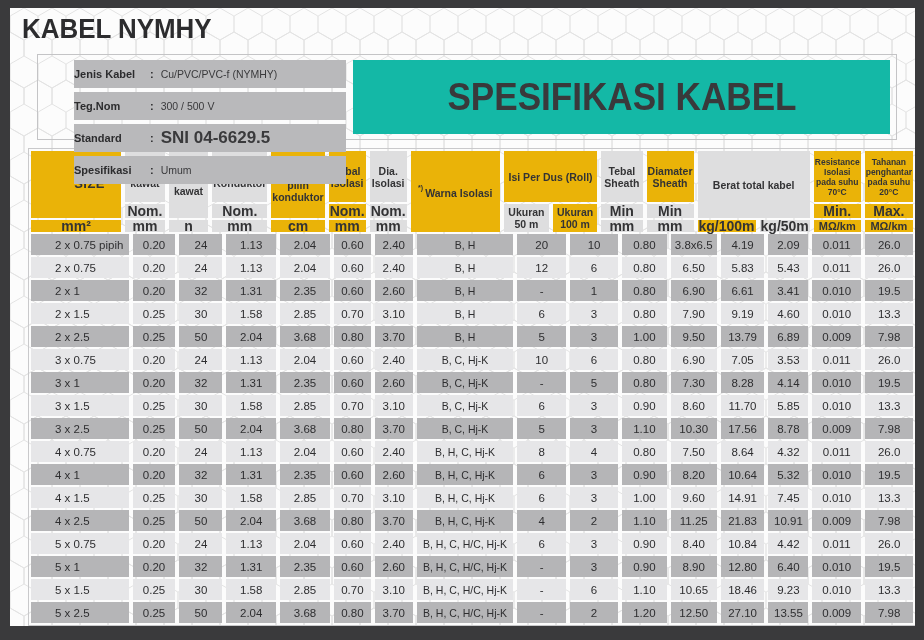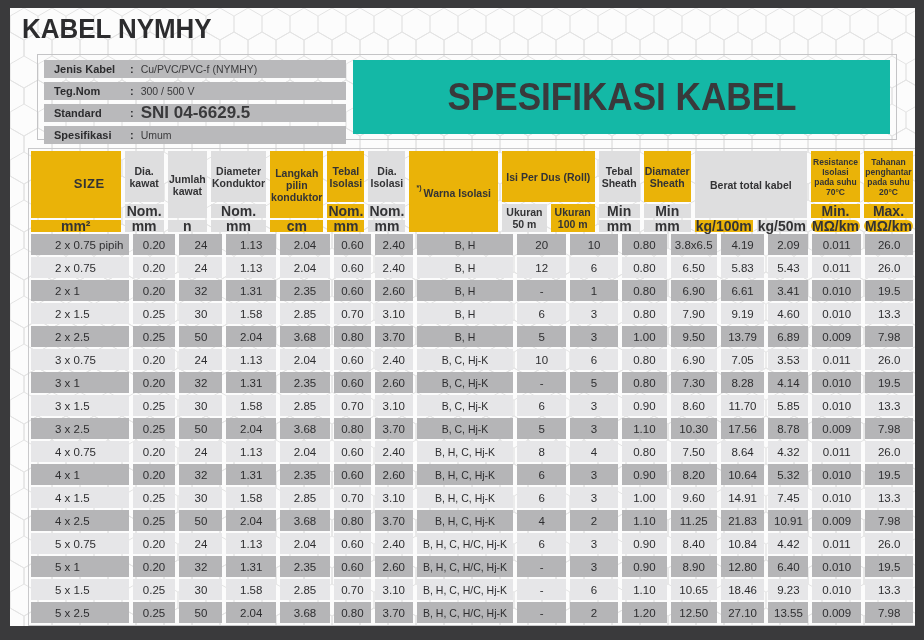--- a/index.html
+++ b/index.html
@@ -24,22 +24,22 @@
     line-height: 1.2;
   }
 
   .infobox {
     margin-left: 27px; width: 860px; height: 86px;
     border: 1px solid #c4c4c6; position: relative; padding: 5px 6px;
   }
   .infobars { width: 302px; }
   .bar {
     display: flex; align-items: center;
-    background: #b9b9bb; height: 18px; margin-bottom: 4px;
-    padding-left: 10px; font-size: 11px;
+    background: #b9b9bb; height: 28px; margin-bottom: 4px;
+    font-size: 11px; margin-left: 30px;
   }
   .bar .lbl { font-weight: 700; width: 76px; color: #2c2c2e; }
   .bar .colon { font-weight: 700; margin-right: 7px; }
   .bar .val { font-size: 10.5px; color: #3a3a3c; }
   .bar:nth-child(3) .val { font-weight: 700; font-size: 17px; }
   .specpanel {
     position: absolute; left: 315px; top: 5px; right: 6px; bottom: 5px;
     background: #14b8a6; display: flex; align-items: center; justify-content: center;
   }
   .specpanel span {
@@ -59,21 +59,21 @@
   .thead { grid-template-rows: 51px 14px 12px; margin-bottom: 2px; }
   .hc {
     display: flex; align-items: center; justify-content: center;
     text-align: center; font-weight: 700; font-size: 10.5px; line-height: 1.15;
     color: #333335; padding: 1px;
   }
   .hd { background: #eab308; }
   .hl { background: #dededf; }
   .hc.small { font-size: 8.5px; line-height: 1.2; }
   .hc.unit { font-size: 14px; }
-  .hc.unit-sm { font-size: 14px; border-radius: 6px; }
+  .hc.unit-sm { font-size: 11px; }
   .hc sup { font-size: 7px; margin-right: 2px; position: relative; top: -2px; }
   .size-head { font-size: 13px; letter-spacing: 0.5px; padding-left: 28px; }
 
   .tbody { grid-auto-rows: 21px; }
   .cell {
     display: flex; align-items: center; justify-content: center;
     font-size: 11.5px; color: #2e2e30; overflow: hidden; white-space: nowrap;
   }
   .cell.dark  { background: #b5b5b7; }
   .cell.light { background: #e6e6e8; }

